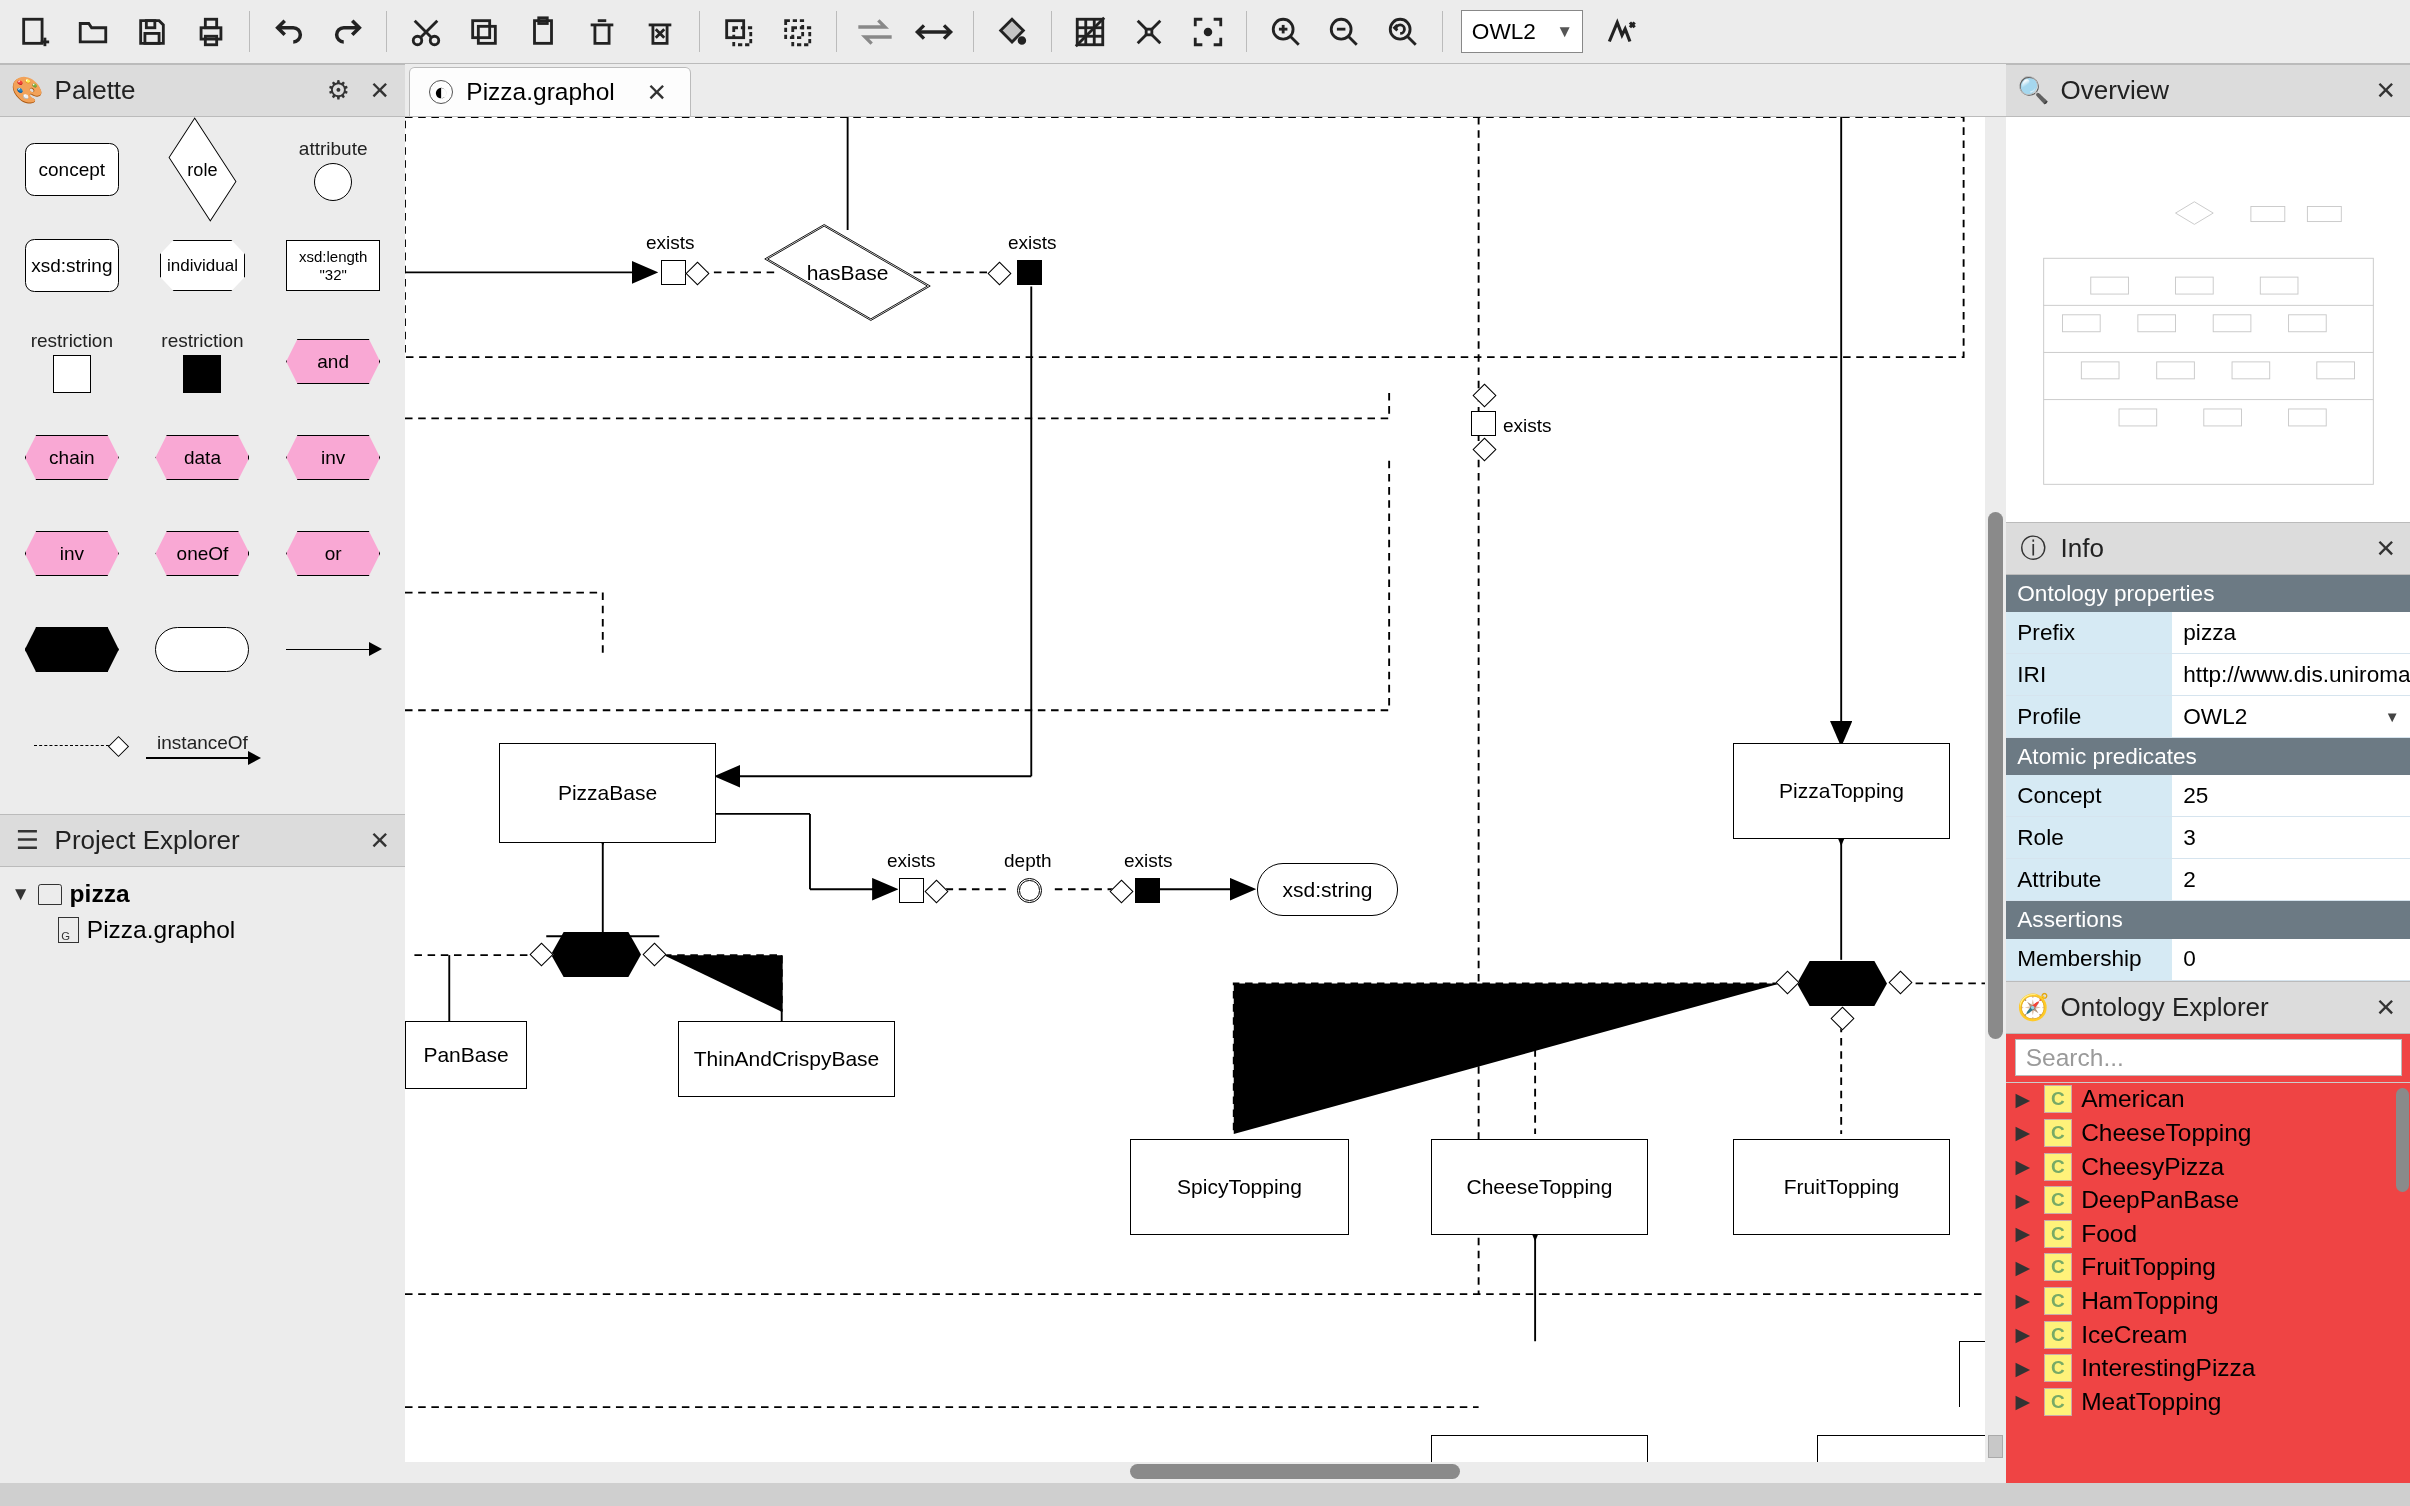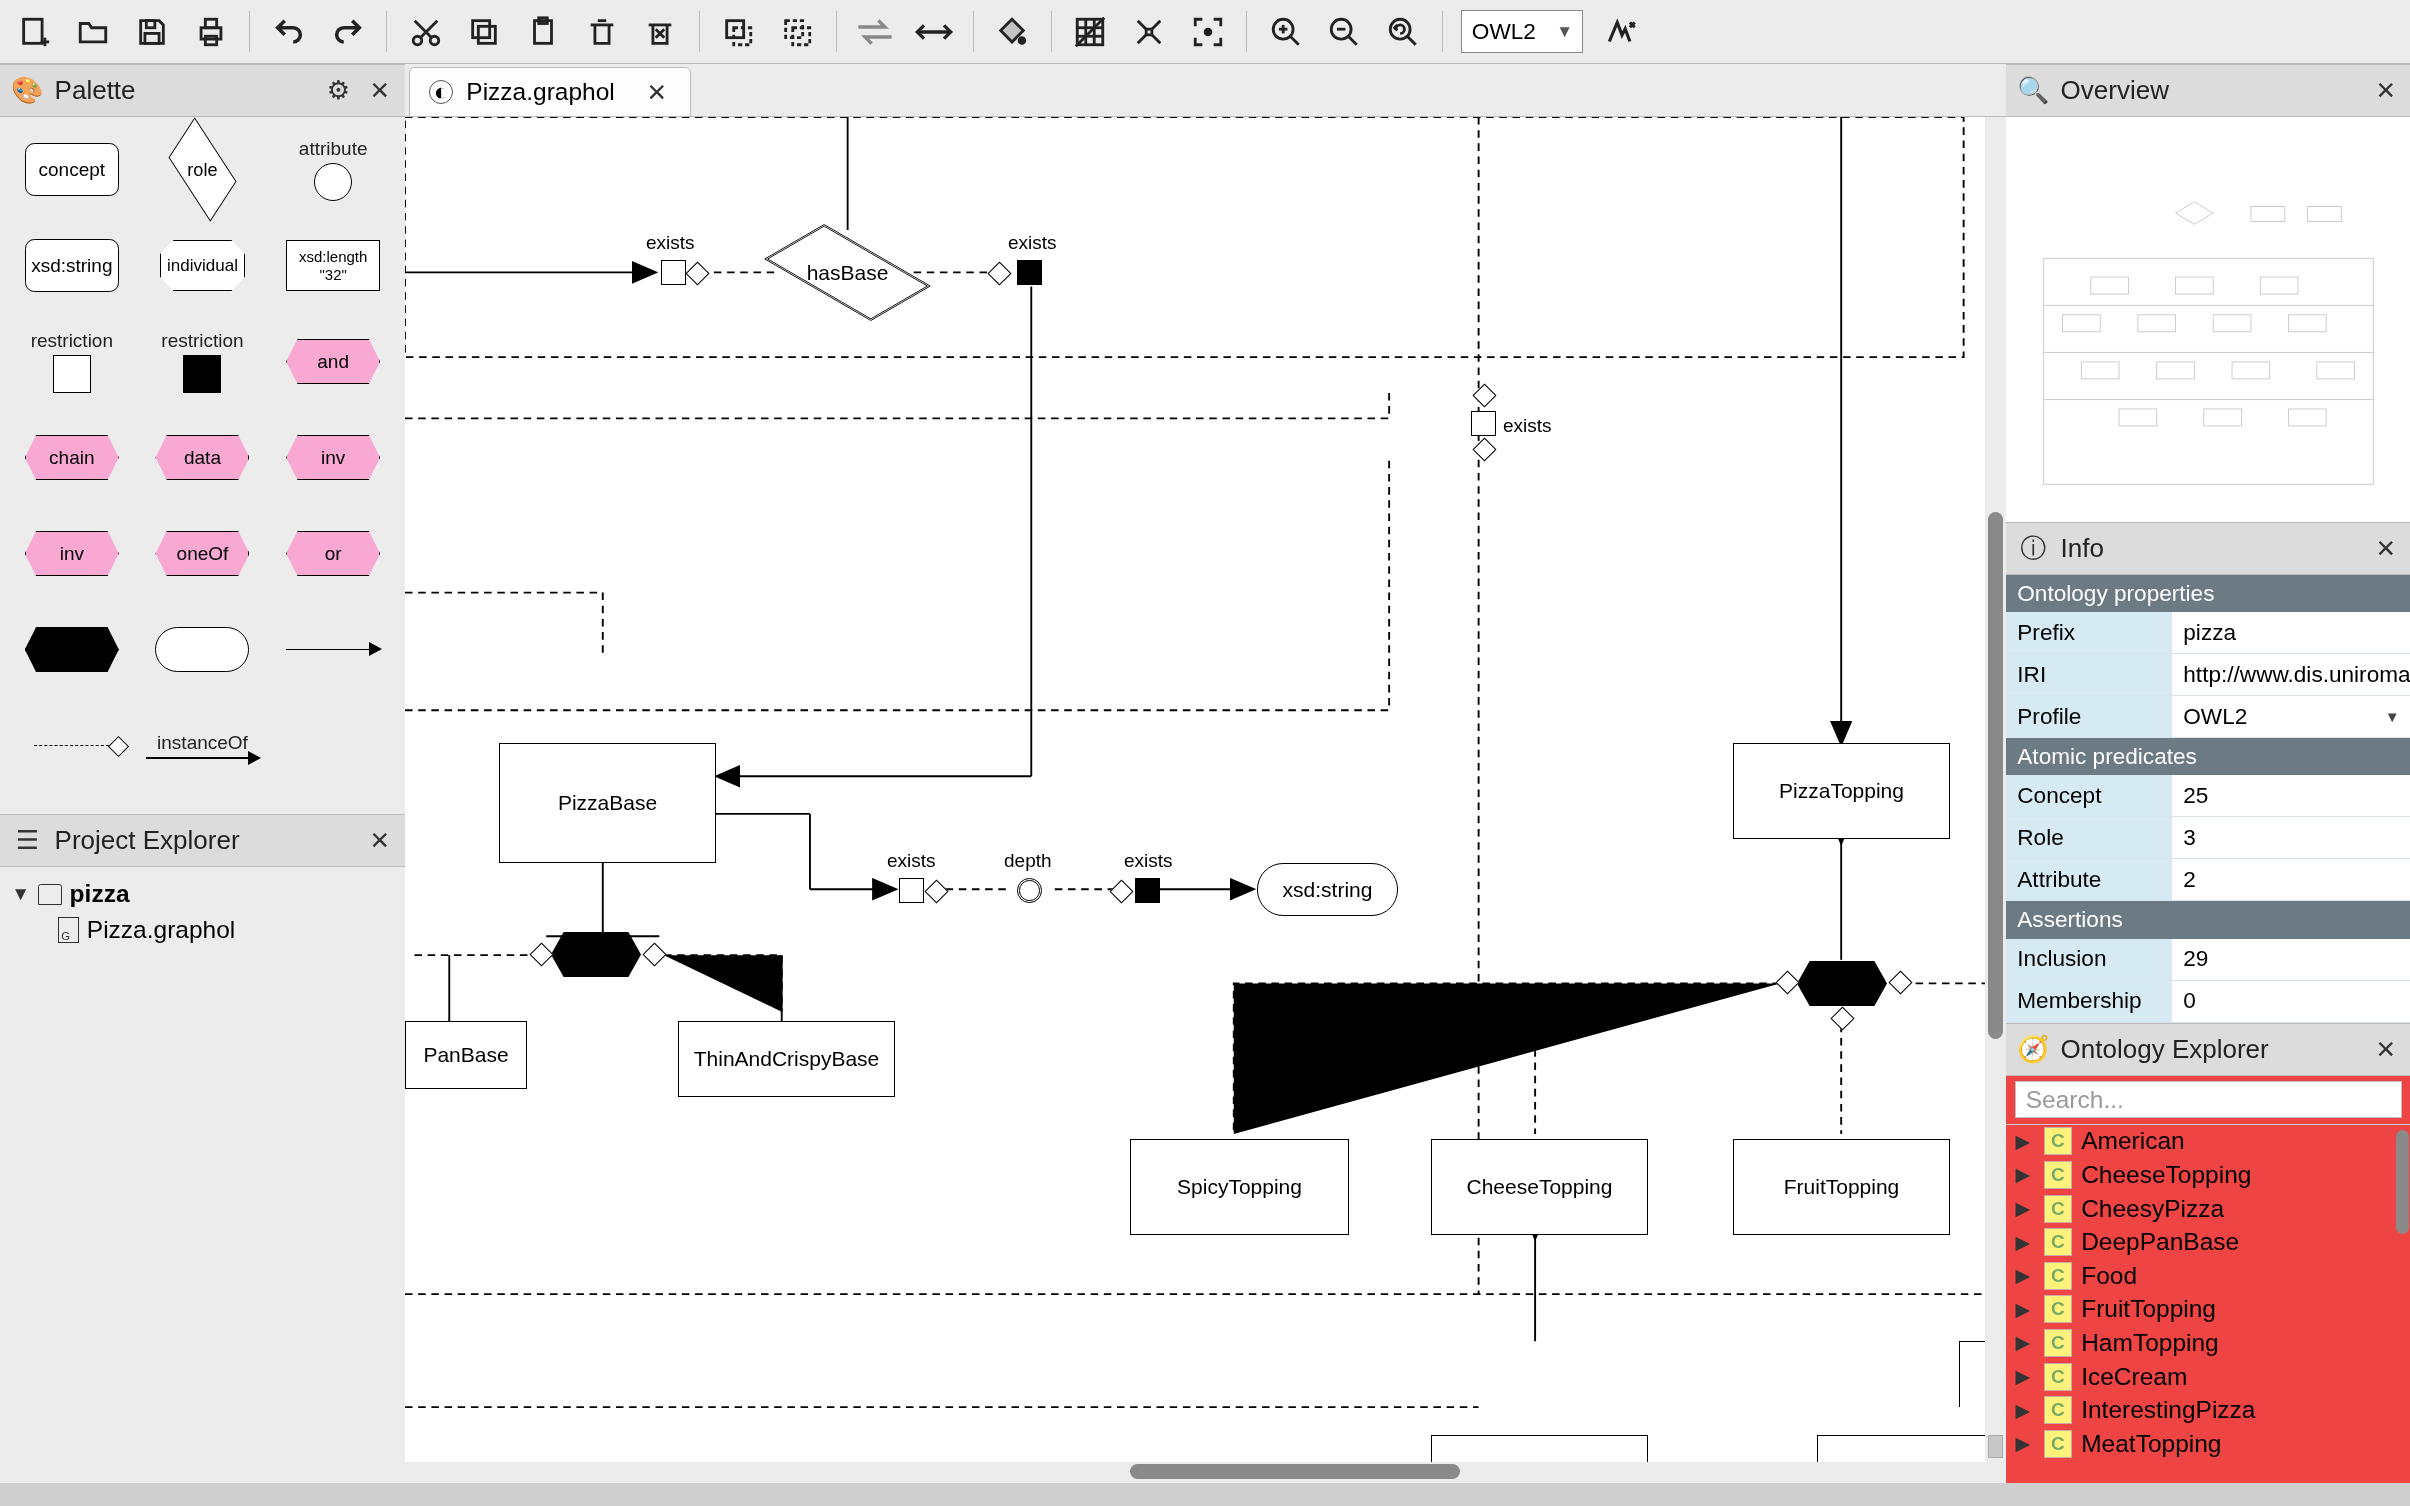--- a/index.html
+++ b/index.html
@@ -522,21 +522,21 @@
 
         <div class="tiny-dia" style="left:586px; top:148px;"></div>
         <div class="smallsq filled" style="left:612px; top:143px;"></div>
         <div class="clabel" style="left:603px; top:115px;">exists</div>
 
         <div class="tiny-dia" style="left:1071px; top:270px;"></div>
         <div class="smallsq" style="left:1066px; top:294px;"></div>
         <div class="tiny-dia" style="left:1071px; top:324px;"></div>
         <div class="clabel" style="left:1098px; top:298px;">exists</div>
 
-        <div class="node rect" style="left:94px; top:626px; width:217px; height:120px;">
+        <div class="node rect" style="left:94px; top:626px; width:217px; height:100px;">
             <span>PizzaBase</span>
           </div>
 
         <div class="node rect" style="left:1328px; top:626px; width:217px; height:96px;">
             <span>PizzaTopping</span>
           </div>
 
         <div class="blackhex" style="left:146px; top:815px;"></div>
         <div class="tiny-dia" style="left:128px; top:829px;"></div>
         <div class="tiny-dia" style="left:241px; top:829px;"></div>
@@ -660,24 +660,20 @@
       <div class="info-row">
           <div class="k">Role</div>
           <div class="v">3</div>
         </div>
       <div class="info-row">
           <div class="k">Attribute</div>
           <div class="v">2</div>
         </div>
       <div class="info-sect">Assertions</div>
       <div class="info-row">
-          <div class="k">Inclusion</div>
-          <div class="v">29</div>
-        </div>
-      <div class="info-row">
           <div class="k">Membership</div>
           <div class="v">0</div>
         </div>
     </div>
 
     <div class="panel-header">
       <span class="hicon">🧭</span>
       <span>Ontology Explorer</span>
       <span class="grow"></span>
       <span class="closex">✕</span>

